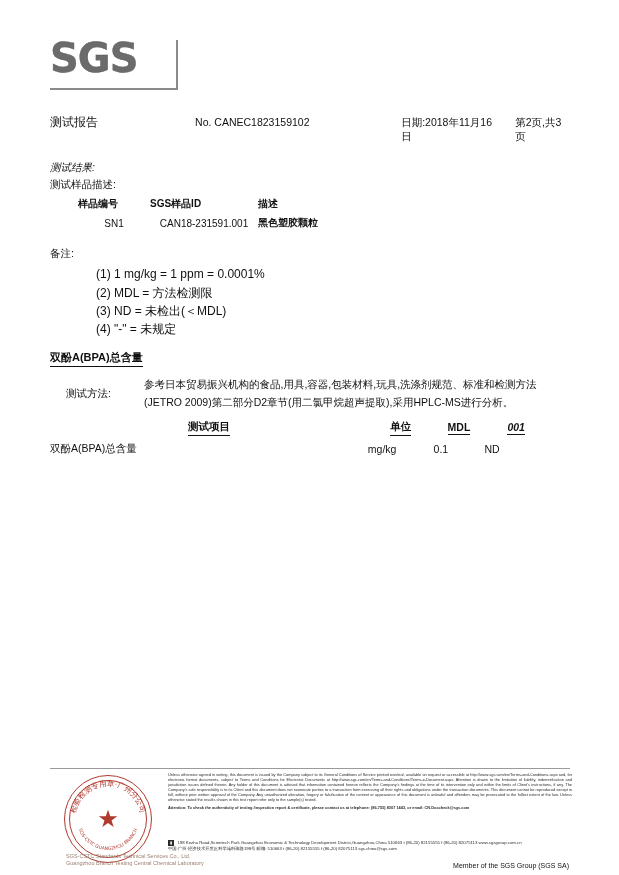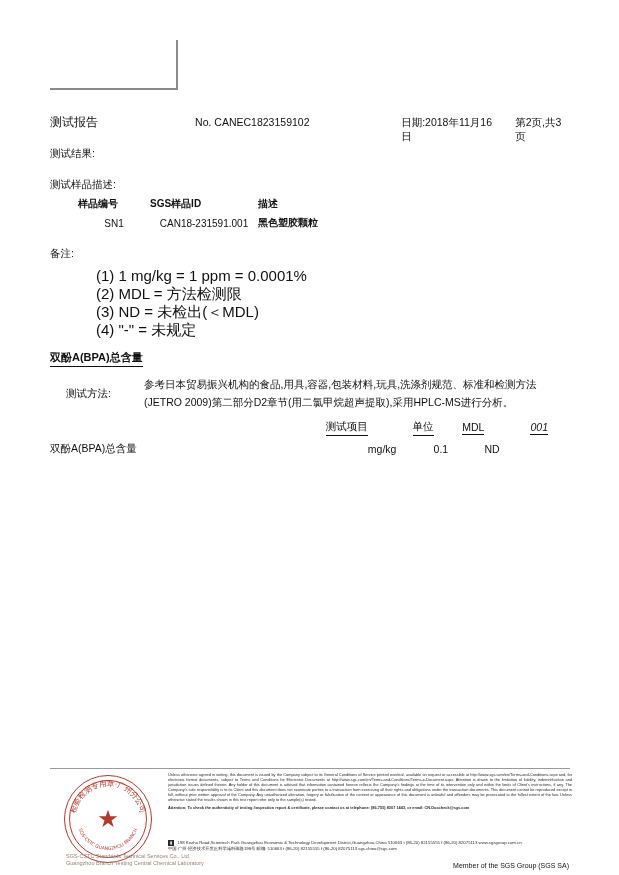--- a/index.html
+++ b/index.html
@@ -88,21 +88,21 @@
     margin-left: 16px;
   }
 
   
   .line {
     position: absolute;
     font-size: 10.5px;
     color: #111;
     white-space: nowrap;
   }
-  .results-label { left: 50px; top: 147px; }
+  .results-label { left: 50px; top: 161px; font-style: italic; }
   .sample-desc-label { left: 50px; top: 178px; }
 
   
   .sample-table {
     position: absolute;
     left: 78px;
     top: 197px;
     font-size: 10px;
     border-collapse: collapse;
   }
@@ -117,21 +117,21 @@
     padding: 1px 0 0 0;
     font-size: 10px;
     color: #111;
   }
   .col-no { width: 72px; margin-top: 12px; }
   .col-id { width: 108px; }
   .col-desc { width: 150px; font-weight: bold; }
   .cell-center { text-align: center; }
 
   .remark-label { left: 50px; top: 247px; }
-  .remark-item { left: 96px; font-size: 15px; }
+  .remark-item { left: 96px; font-size: 12px; }
   .r1 { top: 267px; }
   .r2 { top: 285px; }
   .r3 { top: 303px; }
   .r4 { top: 321px; }
 
   
   .section-head {
     position: absolute;
     left: 50px;
     top: 350px;
@@ -163,22 +163,22 @@
   
   .res-table {
     position: absolute;
     left: 50px;
     top: 420px;
     width: 498px;
     font-size: 10.5px;
     border-collapse: collapse;
   }
   .res-table th {
-    font-weight: normal;
-    text-align: right;
+    font-weight: bold;
+    text-align: center;
     padding: 0 0 2px 0;
     color: #111;
     font-size: 10.5px;
   }
   .res-table th span.ul {
     border-bottom: 1px solid #111;
     padding-bottom: 1px;
     display: inline-block;
   }
   .res-table td {
@@ -290,20 +290,23 @@
     top: 862px;
     font-size: 7px;
     color: #111;
   }
 </style>
 </head>
 <body>
 
 <div class="page">
 
+  <div class="logo-block">
+    <div class="logo-text">SGS</div>
+  </div>
   <div class="logo-rule"></div>
   <div class="logo-vbar"></div>
 
   <div class="title-row">
     <div class="report-title">测试报告</div>
     <div class="report-no">No. CANEC1823159102</div>
     <div class="report-date">日期:2018年11月16日</div>
     <div class="report-page">第2页,共3页</div>
   </div>
 

